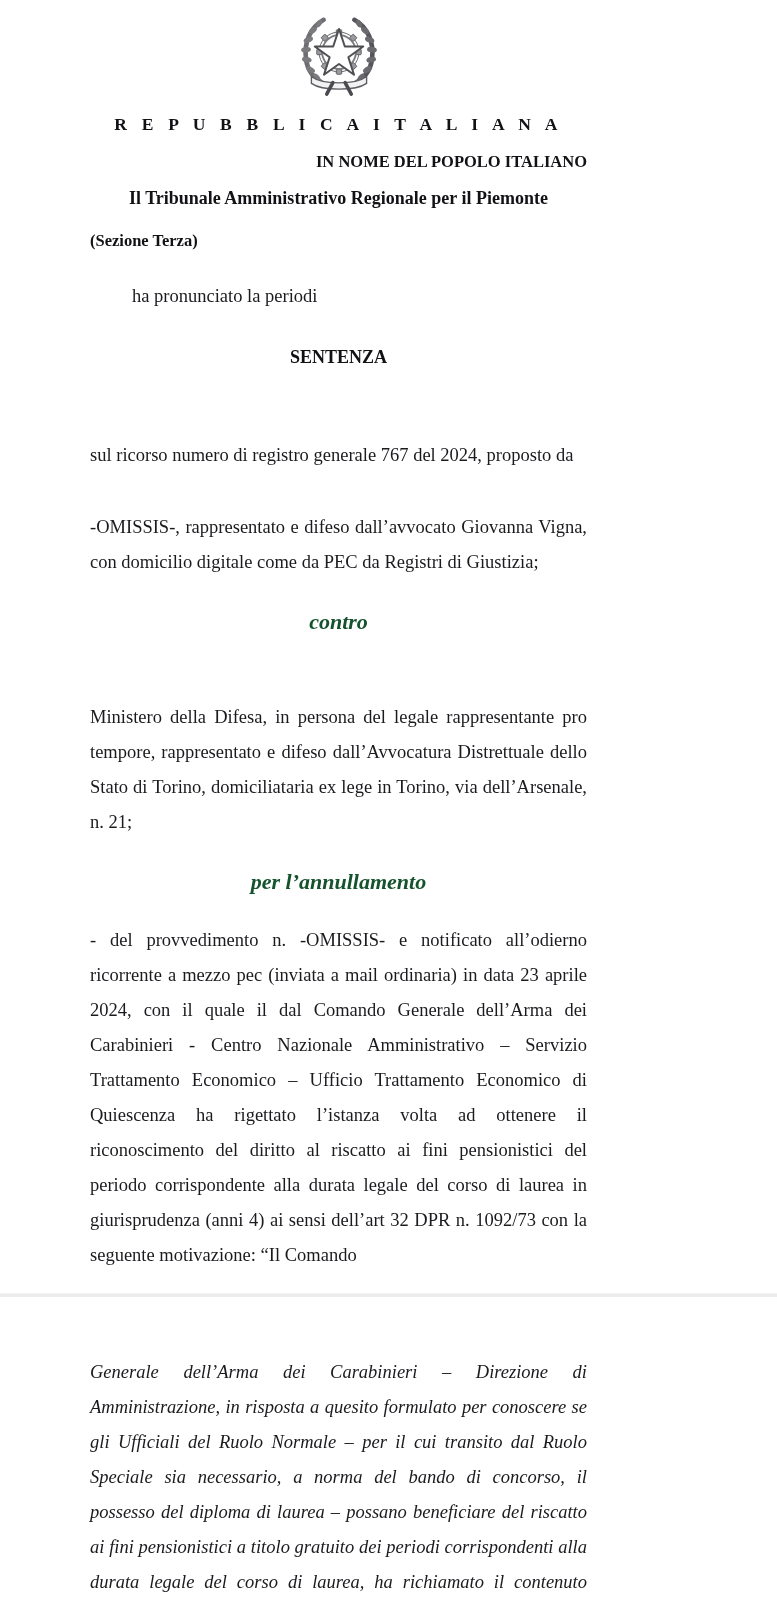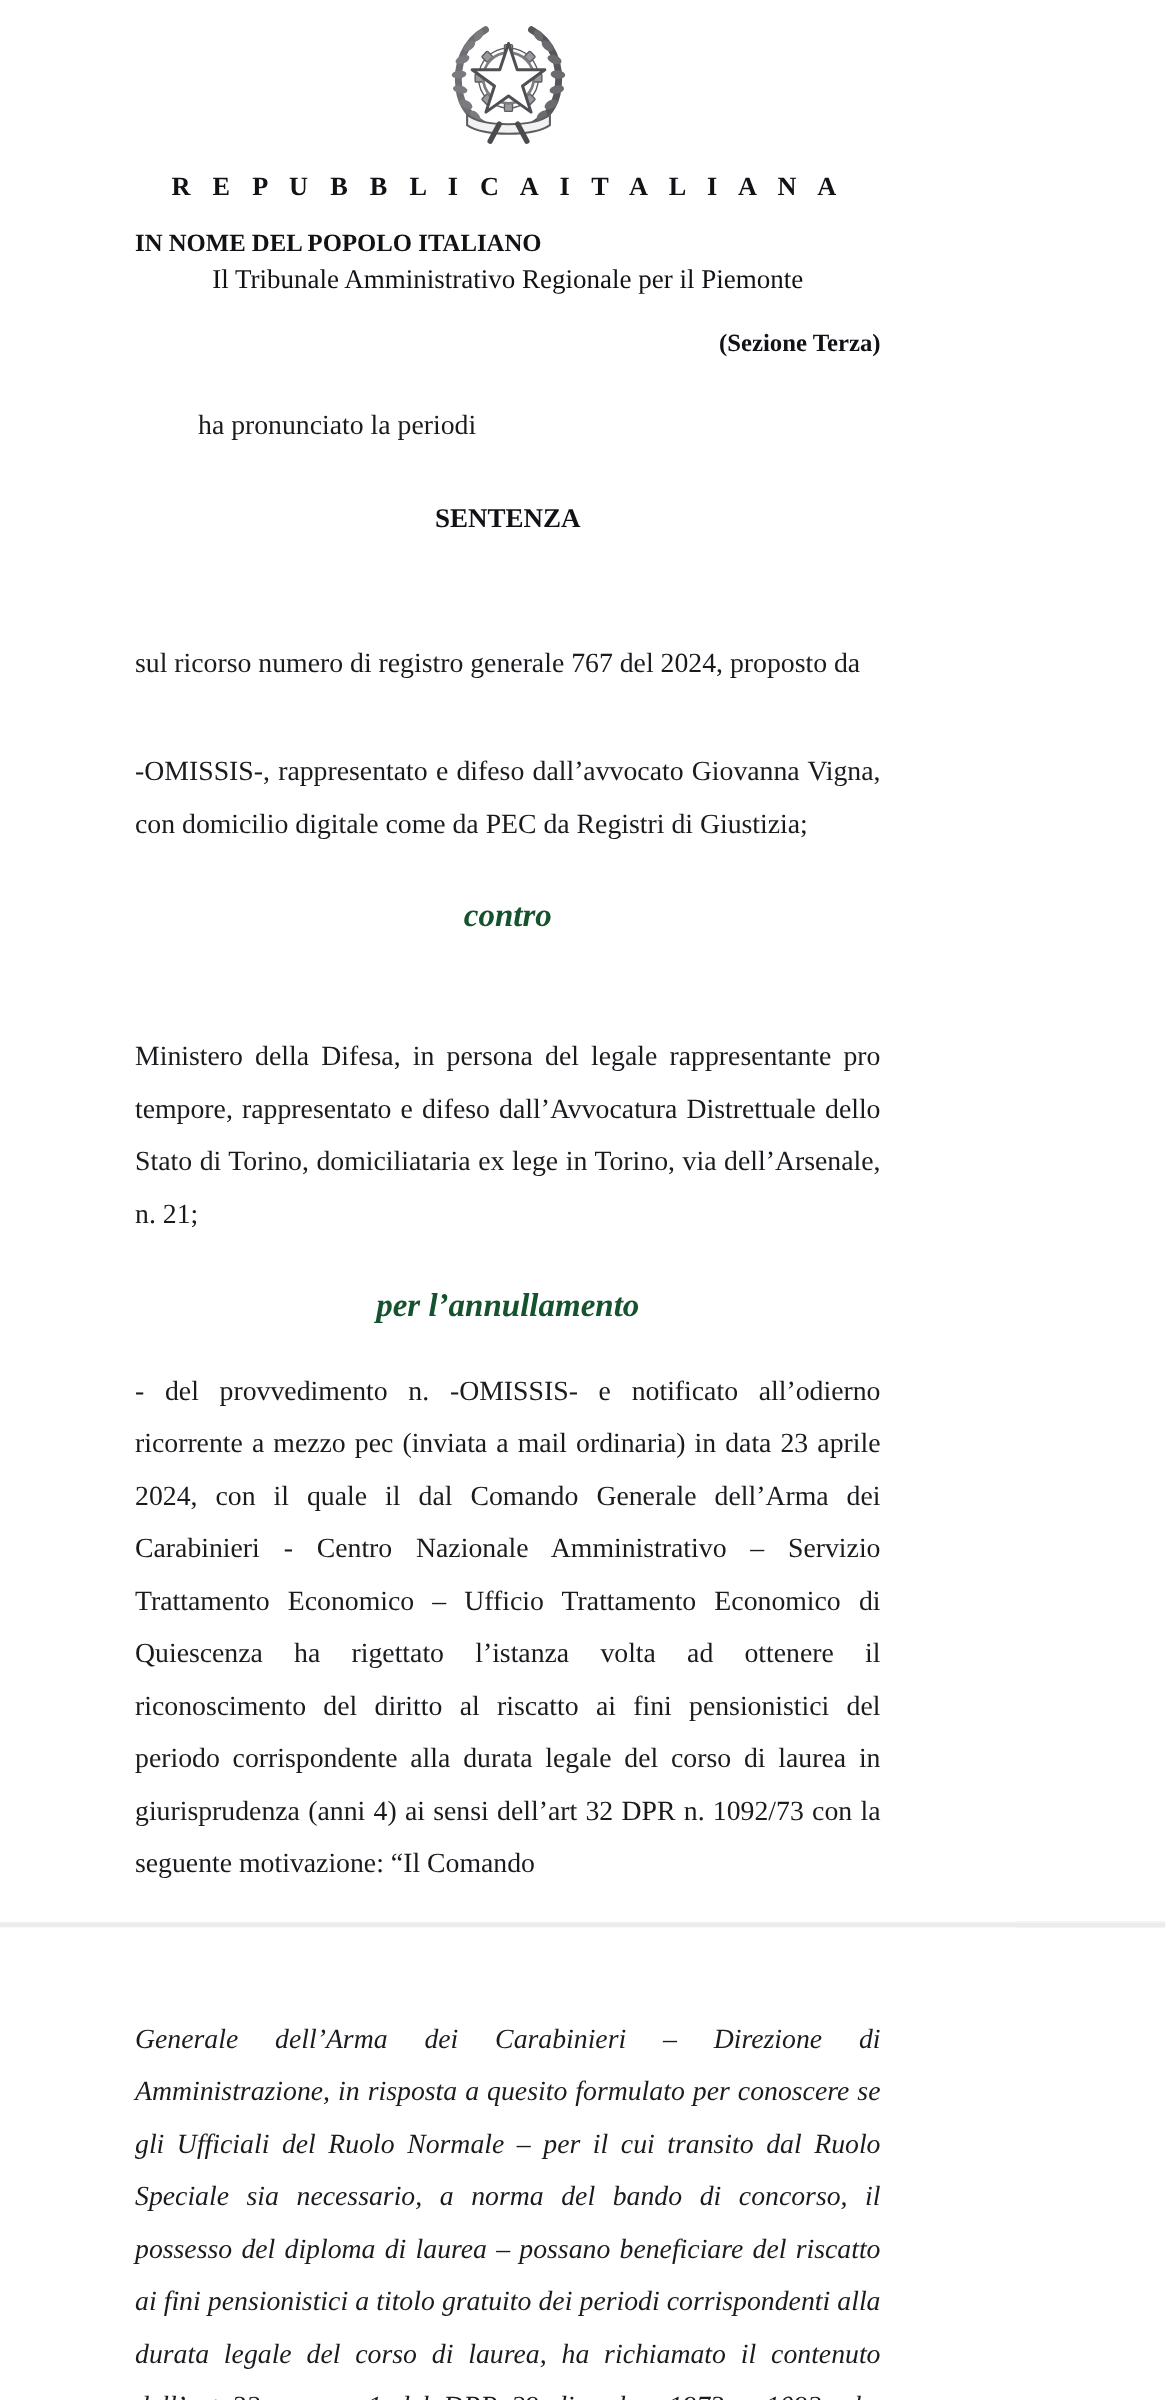--- a/index.html
+++ b/index.html
@@ -49,37 +49,37 @@
   .title-republic {
     text-align: center;
     font-weight: bold;
     font-size: 17.5px;
     letter-spacing: 5.2px;
     margin: 10px 0 0 0;
     line-height: 1.2;
     color: #121216;
   }
   .title-popolo {
-    text-align: left;
+    text-align: right;
     font-weight: bold;
     font-size: 16.5px;
     margin: 17px 0 0 0;
     line-height: 1.2;
     color: #121216;
   }
   .title-tribunale {
     text-align: center;
-    font-weight: normal;
+    font-weight: bold;
     font-size: 18px;
-    margin: 4px 0 0 0;
+    margin: 16px 0 0 0;
     line-height: 1.2;
     color: #121216;
   }
   .title-sezione {
-    text-align: right;
+    text-align: left;
     font-weight: bold;
     font-size: 16.5px;
     margin: 22px 0 0 0;
     line-height: 1.2;
     color: #121216;
     font-family: Liberation Serif, serif;
   }
 
   
   .para {

